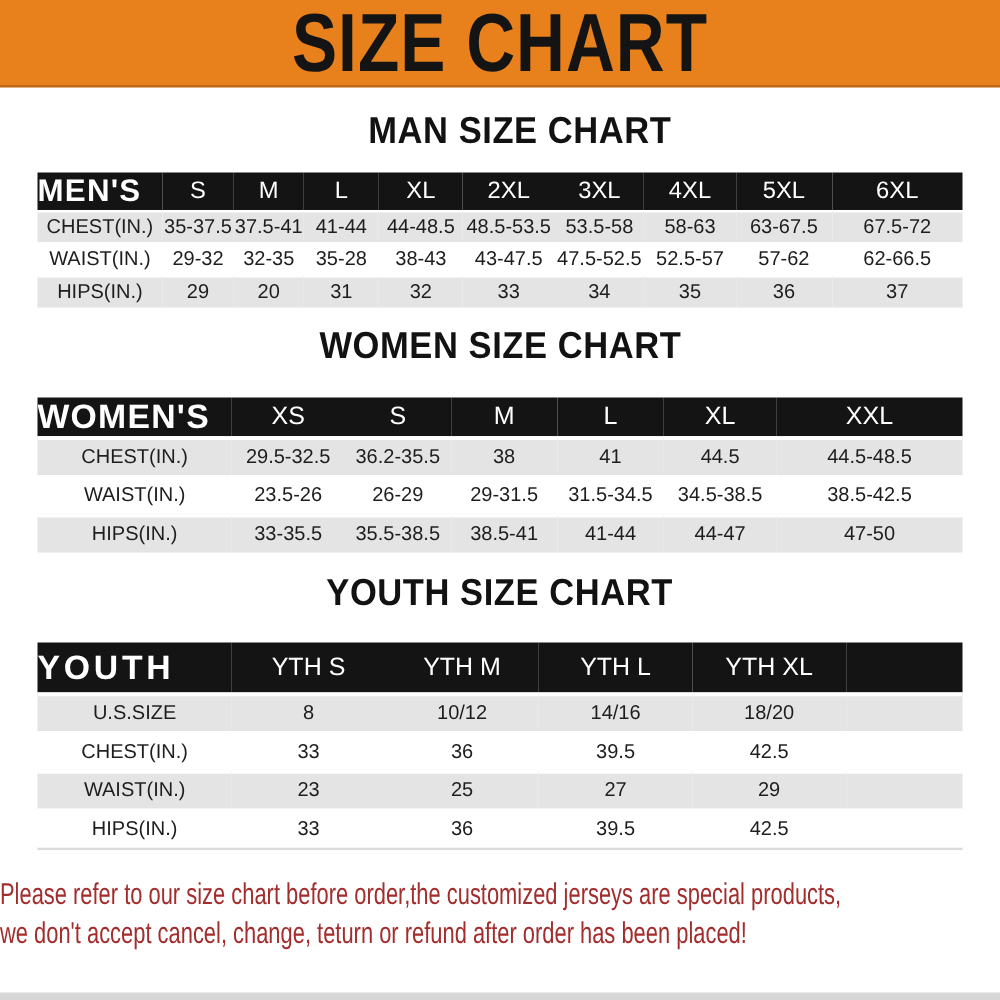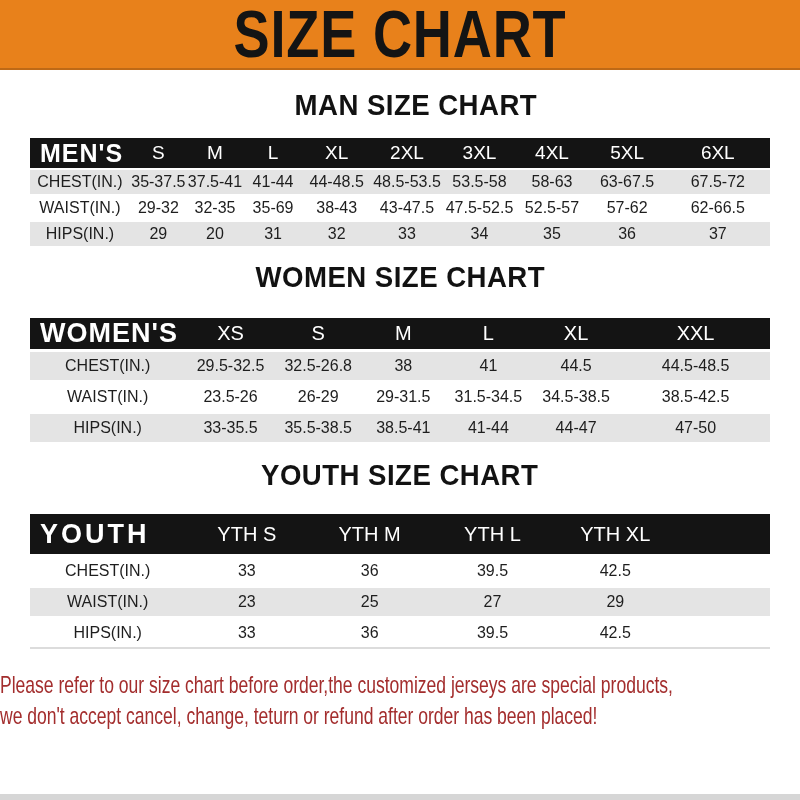--- a/index.html
+++ b/index.html
@@ -30,21 +30,21 @@
   
   table { width:740px; margin:0 auto; border-collapse:separate; border-spacing:0; table-layout:fixed; }
   .t-men   { margin-top:16px; }
   .t-women { margin-top:24px; }
   .t-youth { margin-top:22px; }
   th, td { box-sizing:border-box; text-align:center; overflow:hidden; white-space:nowrap; }
   tr.bar th { background:#141414; color:#ffffff; font-weight:normal; }
   .t-men   tr.bar th { height:30px; font-size:19px; }
   .t-women tr.bar th { height:29px; font-size:20px; }
   .t-youth tr.bar th { height:40px; font-size:20px; }
-  tr.bar th.group-label { text-align:left; padding-left:10px; font-weight:bold; letter-spacing:1px; }
+  tr.bar th.group-label { text-align:left; font-weight:bold; letter-spacing:1px; }
   .t-men   tr.bar th.group-label { font-size:25px; }
   .t-women tr.bar th.group-label { font-size:27px; }
   .t-youth tr.bar th.group-label { font-size:27px; letter-spacing:3px; }
   tr.row td { border-top:3px solid #ffffff; font-size:16px; color:#1e1e1e; }
   .t-men   tr.row td { border-top-width:2px; height:26px; }
   .t-women tr.row td { height:31px; }
   .t-youth tr.row td { height:31px; }
   tr.row.shade td { background:#E4E4E4; }
   tr.row.plain td { background:#ffffff; }
   .t-youth { border-bottom:2px solid #dcdcdc; }
@@ -105,21 +105,21 @@
       <td>48.5-53.5</td>
       <td>53.5-58</td>
       <td>58-63</td>
       <td>63-67.5</td>
       <td>67.5-72</td>
     </tr>
     <tr class="row plain">
       <td>WAIST(IN.)</td>
       <td>29-32</td>
       <td>32-35</td>
-      <td>35-69</td>
+      <td>35-28</td>
       <td>38-43</td>
       <td>43-47.5</td>
       <td>47.5-52.5</td>
       <td>52.5-57</td>
       <td>57-62</td>
       <td>62-66.5</td>
     </tr>
     <tr class="row shade">
       <td>HIPS(IN.)</td>
       <td>29</td>
@@ -155,21 +155,21 @@
       <th>XS</th>
       <th>S</th>
       <th>M</th>
       <th>L</th>
       <th>XL</th>
       <th>XXL</th>
     </tr>
     <tr class="row shade">
       <td>CHEST(IN.)</td>
       <td>29.5-32.5</td>
-      <td>32.5-26.8</td>
+      <td>36.2-35.5</td>
       <td>38</td>
       <td>41</td>
       <td>44.5</td>
       <td>44.5-48.5</td>
     </tr>
     <tr class="row plain">
       <td>WAIST(IN.)</td>
       <td>23.5-26</td>
       <td>26-29</td>
       <td>29-31.5</td>
@@ -204,20 +204,28 @@
     </colgroup>
     <tbody>
         <tr class="bar">
       <th class="group-label">YOUTH</th>
       <th>YTH S</th>
       <th>YTH M</th>
       <th>YTH L</th>
       <th>YTH XL</th>
       <th></th>
     </tr>
+    <tr class="row shade">
+      <td>U.S.SIZE</td>
+      <td>8</td>
+      <td>10/12</td>
+      <td>14/16</td>
+      <td>18/20</td>
+      <td></td>
+    </tr>
     <tr class="row plain">
       <td>CHEST(IN.)</td>
       <td>33</td>
       <td>36</td>
       <td>39.5</td>
       <td>42.5</td>
       <td></td>
     </tr>
     <tr class="row shade">
       <td>WAIST(IN.)</td>

